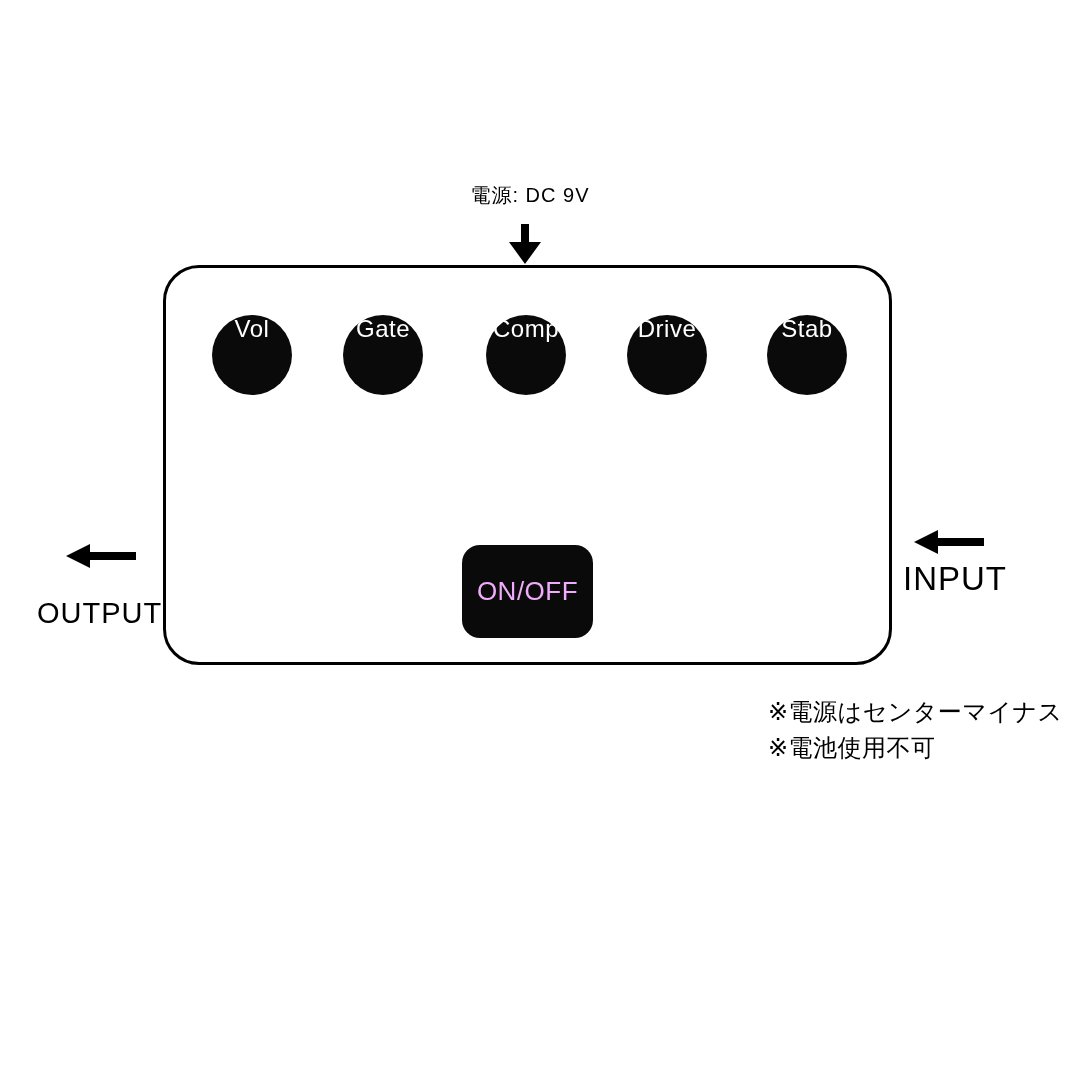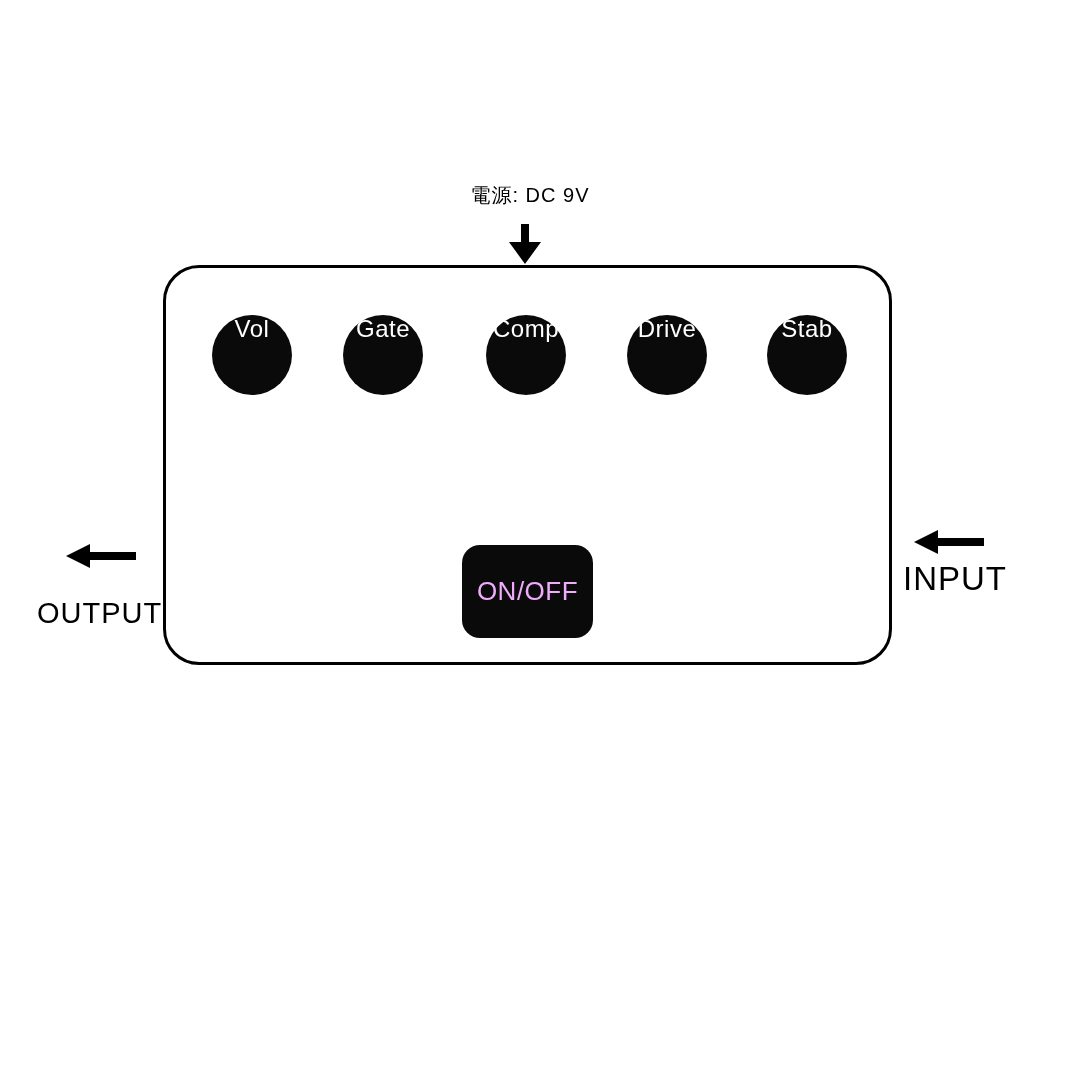--- a/index.html
+++ b/index.html
@@ -151,14 +151,18 @@
     <polygon points="0,14 24,2 24,26" fill="#000000"></polygon>
   </svg>
   <div class="output-label">OUTPUT</div>
 
   <svg class="arrow-left-input" width="70" height="28" viewBox="0 0 70 28">
     <rect x="18" y="10" width="52" height="8" fill="#000000"></rect>
     <polygon points="0,14 24,2 24,26" fill="#000000"></polygon>
   </svg>
   <div class="input-label">INPUT</div>
 
+  <div class="notes">
+    <div>※電源はセンターマイナス</div>
+    <div>※電池使用不可</div>
+  </div>
 
 </div>
 
 </body></html>

